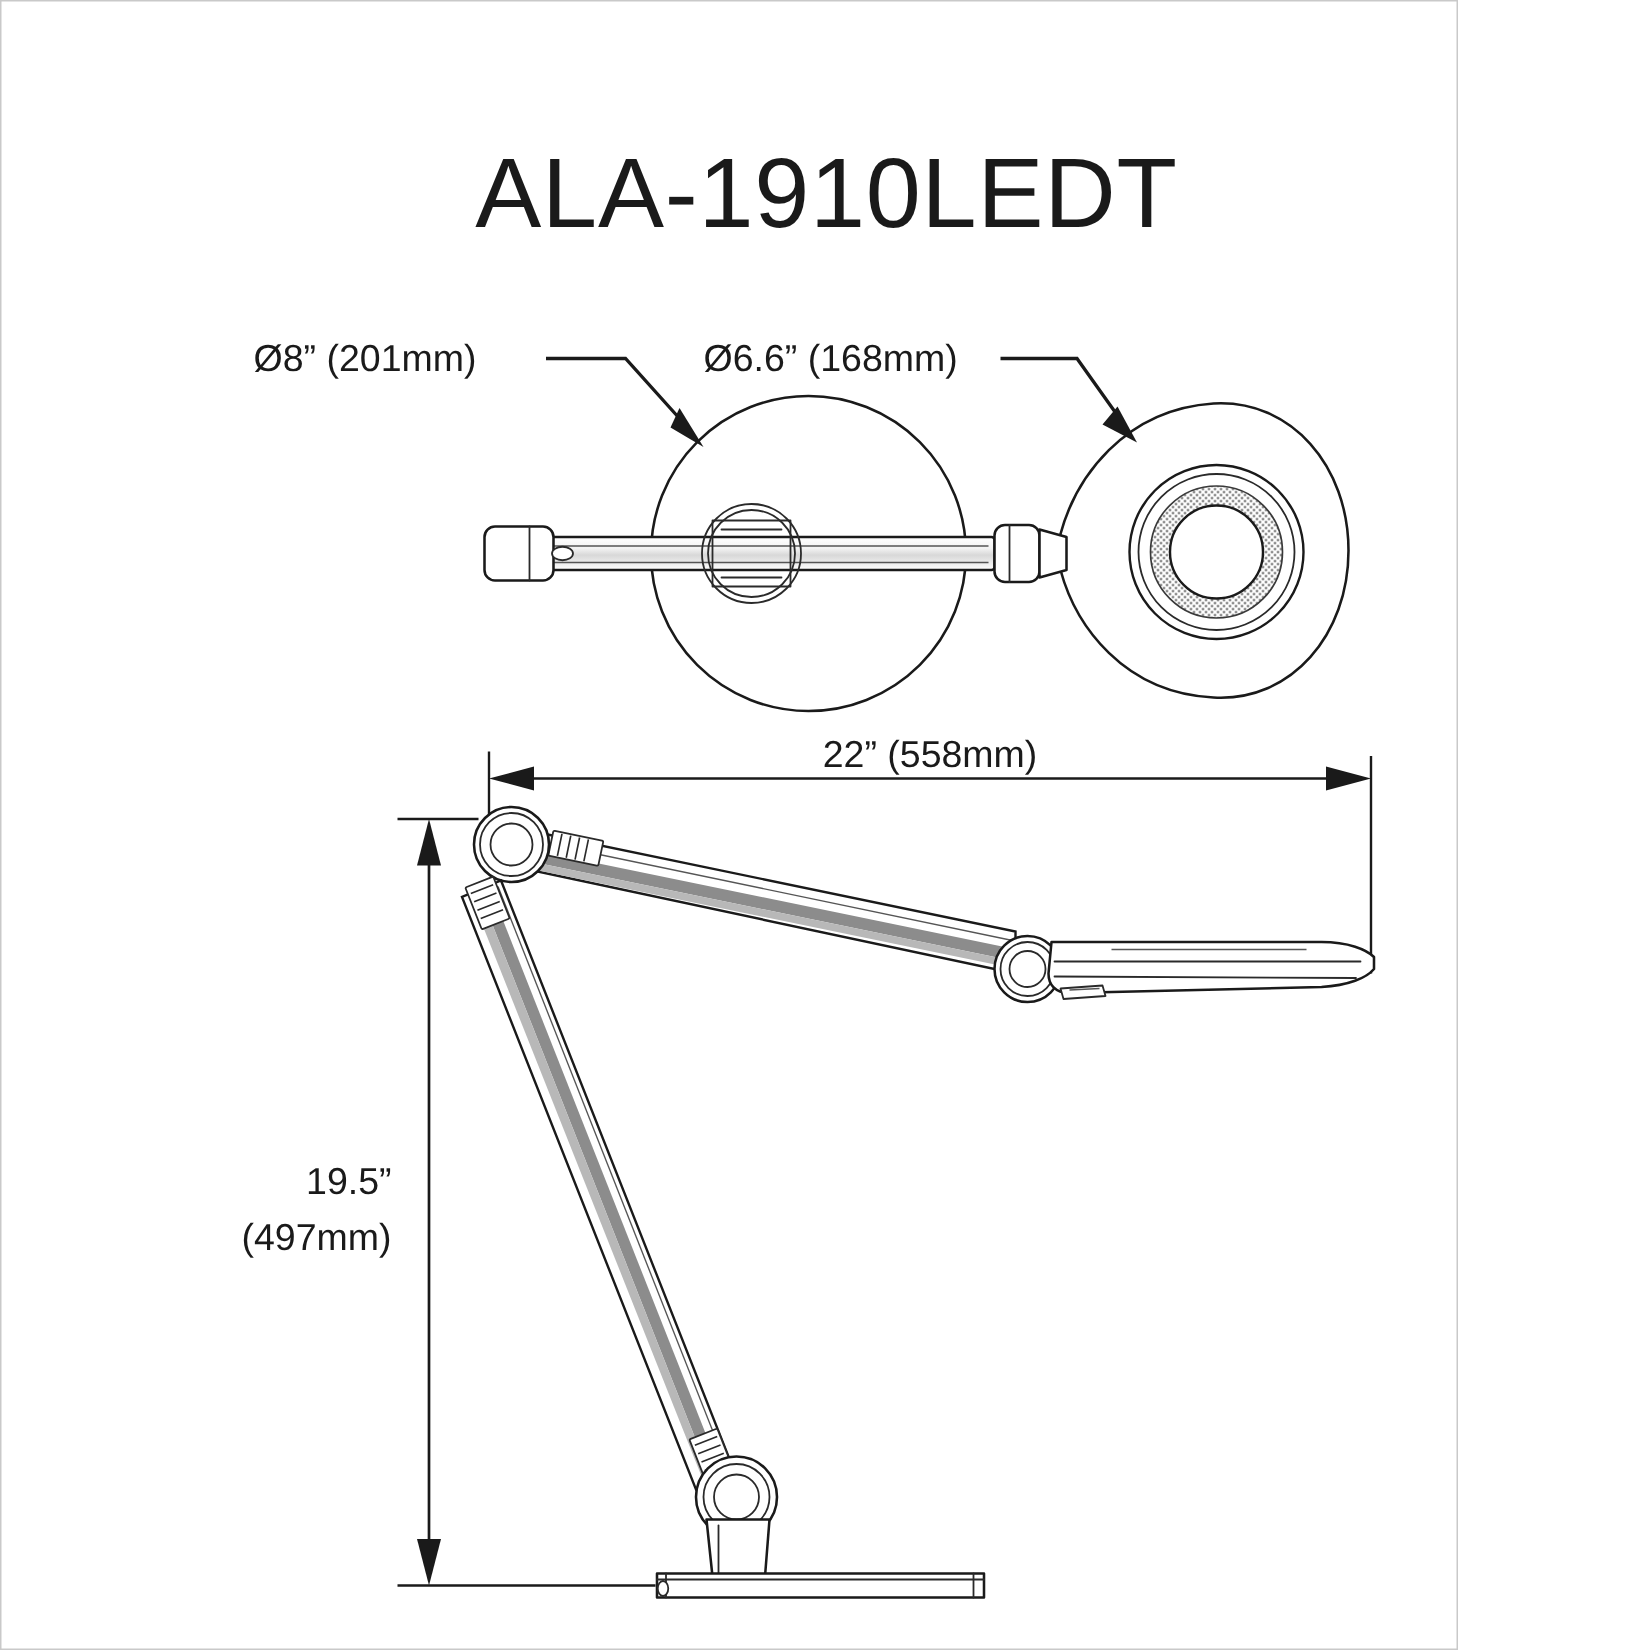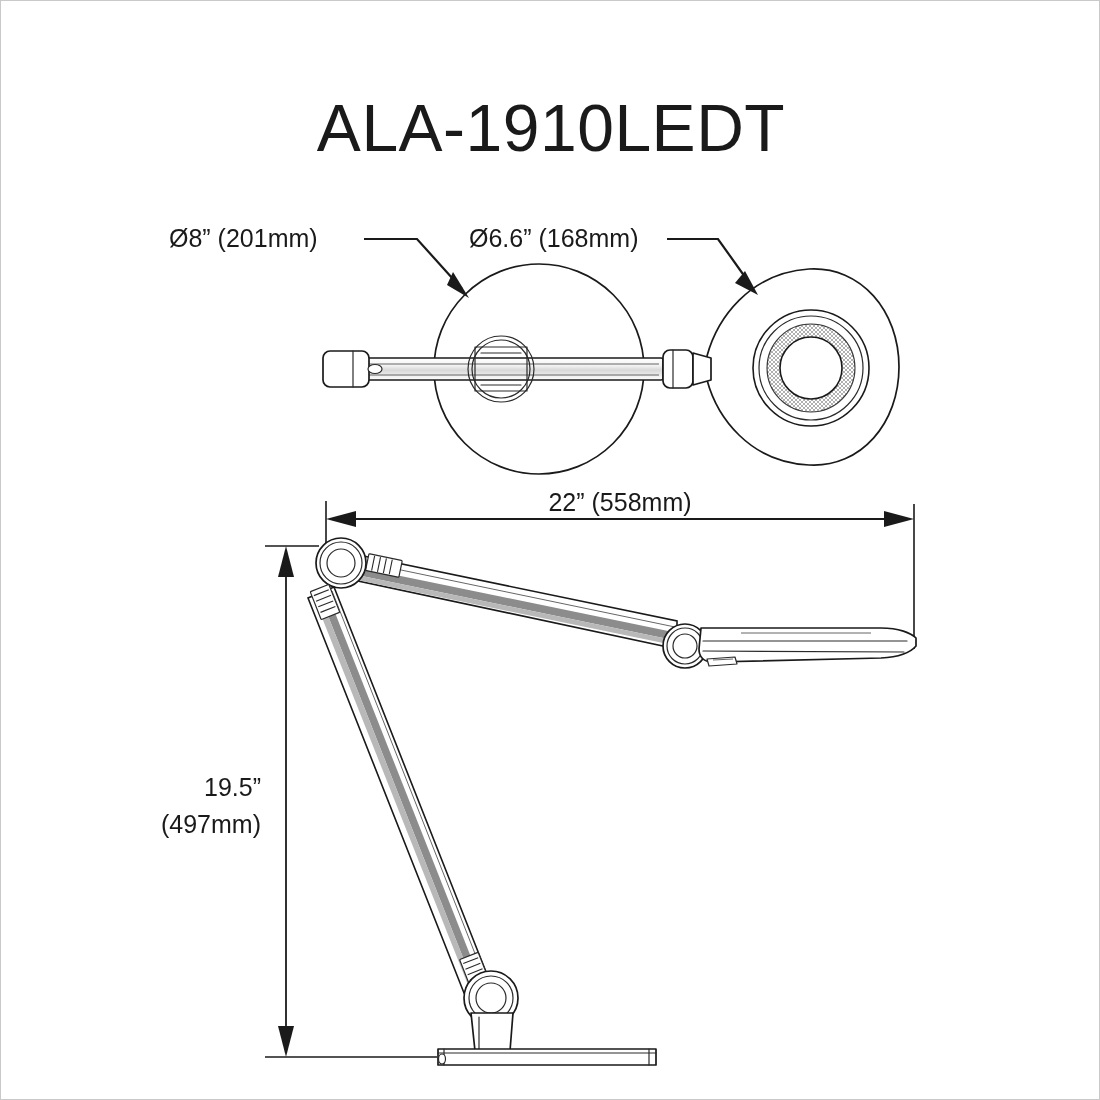--- a/index.html
+++ b/index.html
@@ -5,21 +5,21 @@
   html, body {
     margin: 0;
     padding: 0;
     background: #ffffff;
   }
   body {
     font-family: "Liberation Sans", sans-serif;
   }
   #sheet {
     position: relative;
-    width: 1100px;
+    width: 972px;
     height: 1100px;
     background: #ffffff;
     border: 1px solid #c9c9c9;
     box-sizing: border-box;
     overflow: hidden;
   }
   #sheet svg {
     position: absolute;
     left: 0;
     top: 0;

